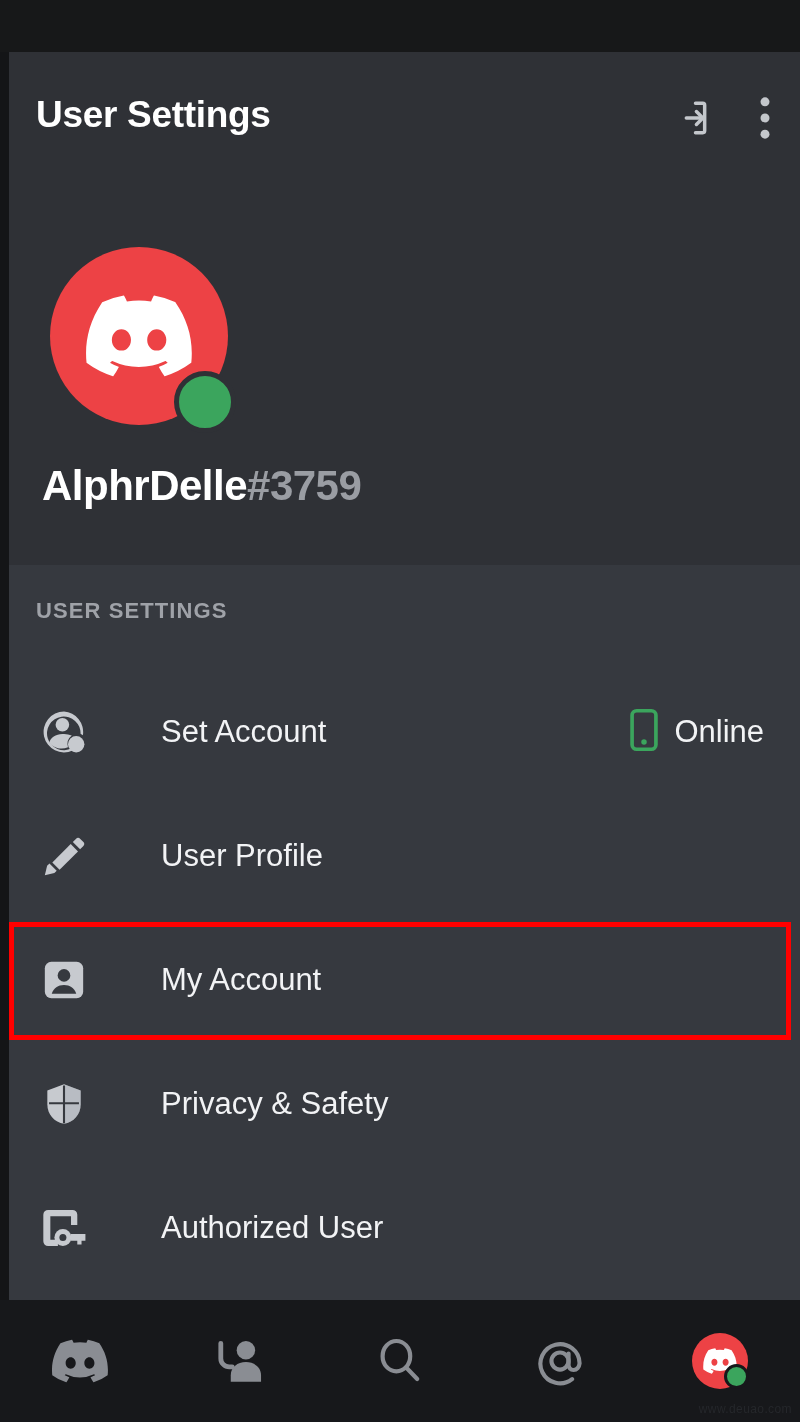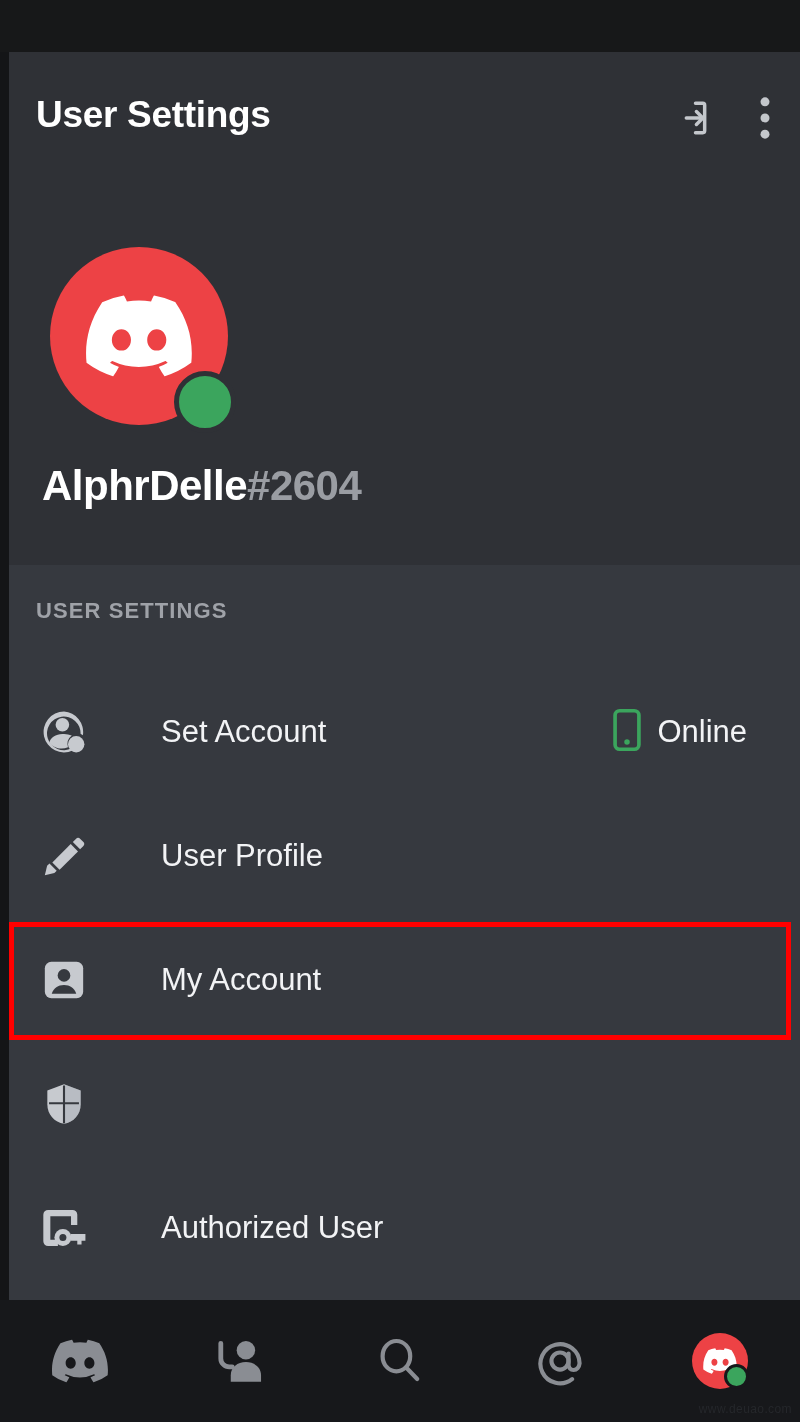--- a/index.html
+++ b/index.html
@@ -104,21 +104,21 @@
     transform:translateY(-50%);
     width:52px; height:52px;
     display:flex; align-items:center; justify-content:center;
   }
   .row-label{
     position:absolute; left:152px; top:50%;
     transform:translateY(-50%);
     font-size:31px; color:#f2f3f5;
   }
   .row-right{
-    position:absolute; right:53px; top:50%;
+    position:absolute; right:36px; top:50%;
     transform:translateY(-50%);
     display:flex; align-items:center; gap:15px;
   }
   .row-right-label{
     font-size:31px; color:#f2f3f5;
   }
 
   
   .annotation-box{
     position:absolute; left:9px; top:922px;
@@ -197,21 +197,21 @@
     <div class="avatar-wrap">
       <div class="avatar">
         <svg width="108" height="82" viewBox="0 0 71 55" fill="#ffffff">
           <path d="M60.1 4.9A58.5 58.5 0 0 0 45.6.4a.2.2 0 0 0-.2.1c-.6 1.1-1.3 2.6-1.8 3.8a54 54 0 0 0-16.2 0 37 37 0 0 0-1.9-3.8.2.2 0 0 0-.2-.1 58.4 58.4 0 0 0-14.5 4.5.2.2 0 0 0-.1.1C1.6 18.7-1 32.1.3 45.3v.2a58.8 58.8 0 0 0 17.7 9 .2.2 0 0 0 .3-.1 42 42 0 0 0 3.6-5.9.2.2 0 0 0-.1-.3 38.7 38.7 0 0 1-5.5-2.6.2.2 0 0 1 0-.4l1.1-.9a.2.2 0 0 1 .2 0 41.9 41.9 0 0 0 35.6 0 .2.2 0 0 1 .2 0l1.1.9a.2.2 0 0 1 0 .4 36.3 36.3 0 0 1-5.5 2.6.2.2 0 0 0-.1.3 47.2 47.2 0 0 0 3.6 5.9.2.2 0 0 0 .3.1 58.6 58.6 0 0 0 17.7-9 .2.2 0 0 0 .1-.2c1.5-15.3-2.5-28.6-10.6-40.3a.2.2 0 0 0-.1-.1zM23.7 37.3c-3.5 0-6.4-3.2-6.4-7.2s2.8-7.2 6.4-7.2c3.6 0 6.5 3.3 6.4 7.2 0 4-2.8 7.2-6.4 7.2zm23.7 0c-3.5 0-6.4-3.2-6.4-7.2s2.8-7.2 6.4-7.2c3.6 0 6.5 3.3 6.4 7.2 0 4-2.8 7.2-6.4 7.2z"></path>
         </svg>
       </div>
       <div class="status-dot"></div>
     </div>
 
     <div class="username-line">
-      <span class="username">AlphrDelle</span><span class="discriminator">#2604</span>
+      <span class="username">AlphrDelle</span><span class="discriminator">#3759</span>
     </div>
   </div>
 
   <div class="settings-panel">
     <div class="section-label">USER SETTINGS</div>
 
     <div class="settings-list">
 
       <div class="settings-row">
         <div class="row-icon">
@@ -257,20 +257,21 @@
       </div>
 
       <div class="settings-row">
         <div class="row-icon">
           <svg width="46" height="46" viewBox="0 0 24 24">
             <path fill="#c7cacf" d="M12 1.7 3.3 5v7.1c0 5.4 3.7 9.4 8.7 10.2 5-0.8 8.7-4.8 8.7-10.2V5z"></path>
             <path fill="#9ea3ab" d="M12 1.7v20.6c5-0.8 8.7-4.8 8.7-10.2V5z" opacity="0.35"></path>
             <path stroke="#36393f" stroke-width="1.1" d="M12 2.4v19.6M4.2 11.6h15.6"></path>
           </svg>
         </div>
+        <div class="row-label">Privacy &amp; Safety</div>
       </div>
 
       <div class="settings-row">
         <div class="row-icon">
           <svg width="48" height="46" viewBox="0 0 26 24">
             <path fill="#c7cacf" d="M4.4 2.2h13.2a2.6 2.6 0 0 1 2.6 2.6v5.6h-3.4V5.6H5.6v12.8h4.1v3.4H4.4a2.6 2.6 0 0 1-2.6-2.6V4.8a2.6 2.6 0 0 1 2.6-2.6z"></path>
             <circle cx="12.4" cy="17.1" r="4.6" fill="#c7cacf"></circle>
             <circle cx="12.4" cy="17.1" r="1.9" fill="#36393f"></circle>
             <path fill="#c7cacf" d="M16.6 15.3h8v3.6h-2.1v2.1h-2.3v-2.1h-3.6z"></path>
           </svg>

